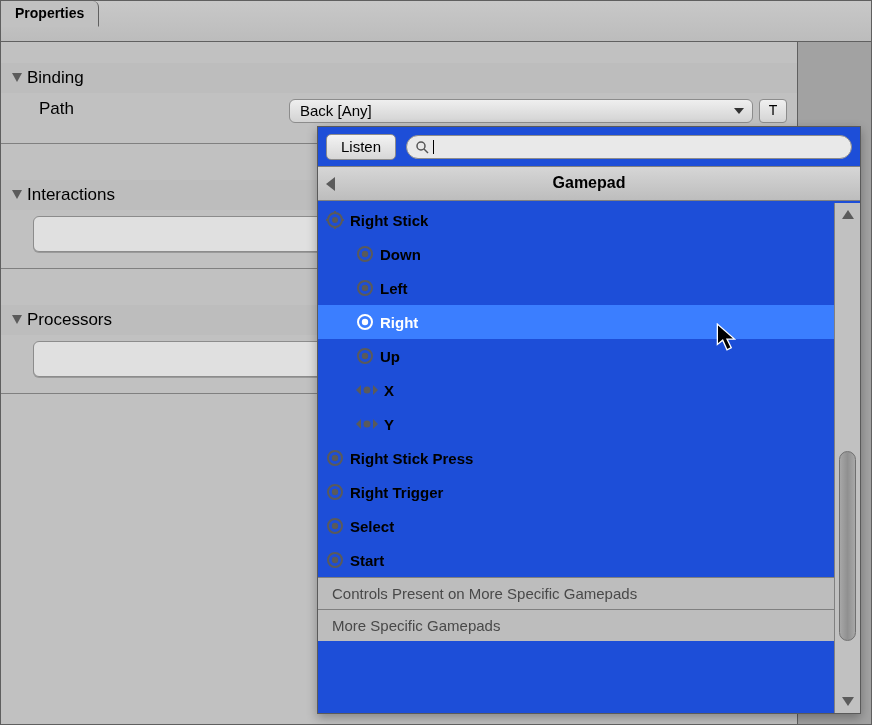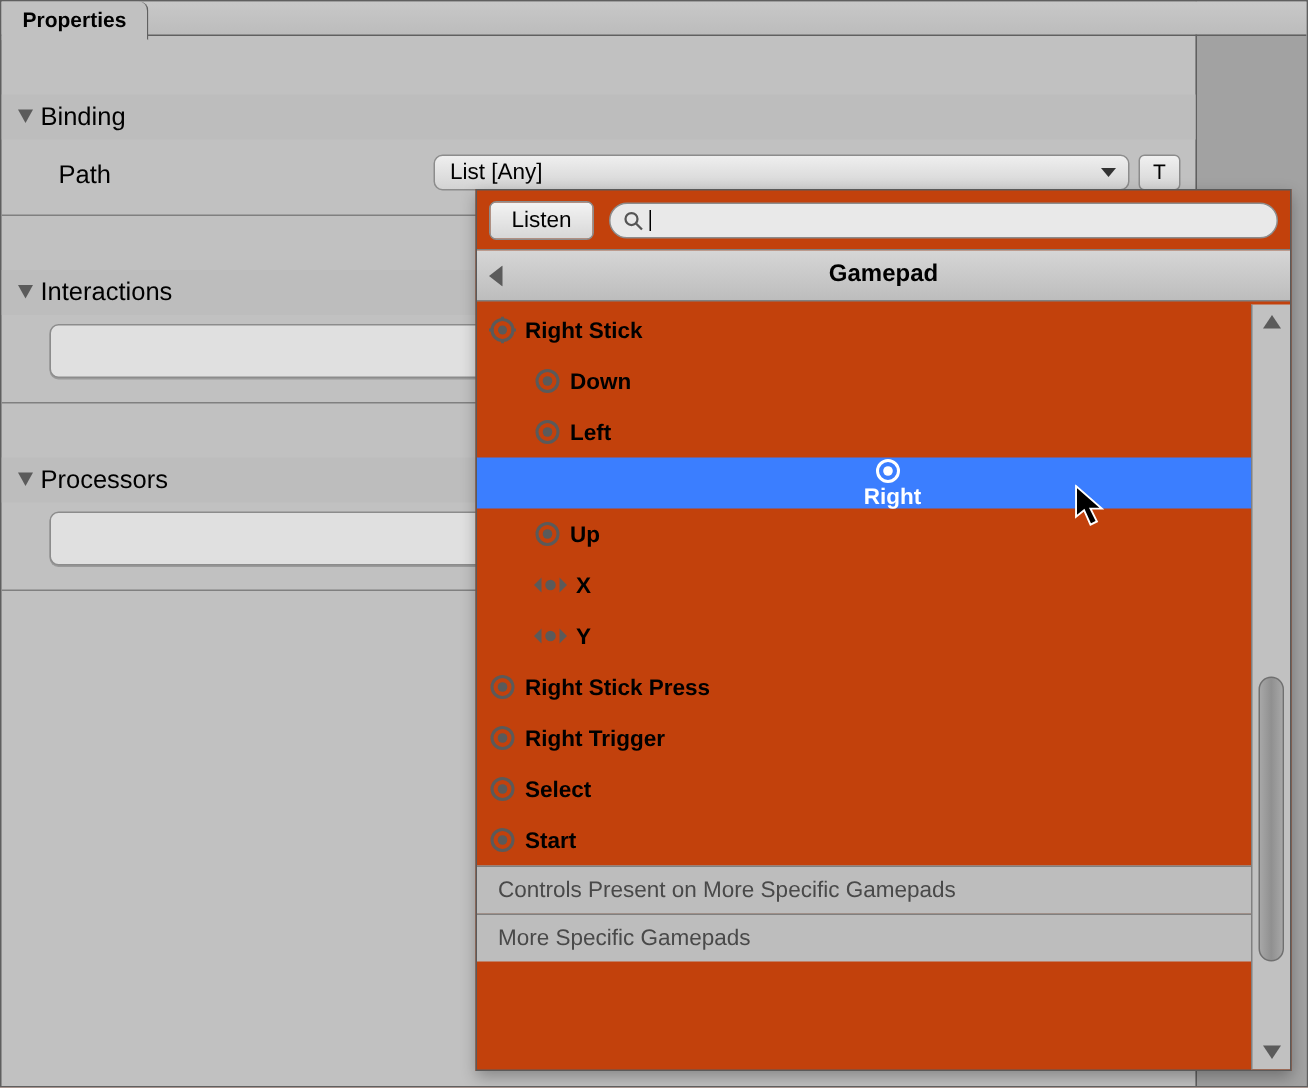--- a/index.html
+++ b/index.html
@@ -29,21 +29,21 @@
     position: absolute;
     top: 0; right: 0; bottom: 0;
     width: 74px;
     background: #a2a2a2;
     border-left: 1px solid #606060;
   }
 
   
   .tab-strip {
     position: relative;
-    height: 23px;
+    height: 41px;
     background: linear-gradient(#c8c8c8,#bcbcbc);
     border-bottom: 1px solid #606060;
     text-decoration: underline;
   }
   .tab {
     position: absolute;
     left: 0; top: 0;
     height: 26px;
     padding: 0 14px;
     line-height: 25px;
@@ -71,21 +71,21 @@
   }
   .section-body {
     padding: 6px 10px 16px 10px;
   }
 
   svg.tri { width: 12px; height: 12px; flex-shrink:0; }
   svg.tri polygon { fill: #5b5b5b; }
 
   .row {
     display: flex;
-    align-items: flex-end;
+    align-items: flex-start;
     height: 28px;
   }
   .row-label {
     width: 278px;
     padding-left: 28px;
     font-size: 17px;
   }
 
   
   .dropdown {
@@ -128,21 +128,21 @@
     box-shadow: 0 1px 0 #9a9a9a;
   }
 
   
   .popup {
     position: absolute;
     top: 125px;
     left: 316px;
     width: 544px;
     height: 588px;
-    background: #c2410c;
+    background: #1d4ed8;
     border: 1px solid #5a5a5a;
     box-shadow: 0 4px 10px rgba(0,0,0,0.3);
     z-index: 20;
     overflow: hidden;
   }
 
   .popup-toolbar {
     display: flex;
     align-items: center;
     gap: 10px;
@@ -227,21 +227,20 @@
     align-items: center;
     height: 34px;
     padding-left: 8px;
     font-size: 15px;
     font-weight: bold;
   }
   .tree-item.indent-1 { padding-left: 38px; }
   .tree-item.selected {
     background: #3b7eff;
     color: #fff;
-    flex-direction: column;
   }
 
   .group-hdr {
     height: 32px;
     display:flex;
     align-items:center;
     padding-left: 14px;
     font-size: 15px;
     color: #494949;
     border-top: 1px solid #808080;
@@ -293,21 +292,21 @@
       <div class="section-header">
         <svg class="tri">
             <polygon points="1,1 11,1 6,10"></polygon>
           </svg>
         <span>Binding</span>
       </div>
       <div class="section-body">
         <div class="row">
           <div class="row-label">Path</div>
           <div class="dropdown">
-            <span>List [Any]</span>
+            <span>Back [Any]</span>
             <svg class="caret" width="10" height="10">
                 <polygon points="0,2 10,2 5,8" fill="#333"></polygon>
               </svg>
           </div>
           <div class="t-btn">T</div>
         </div>
       </div>
     </div>
 
     <div class="section">

